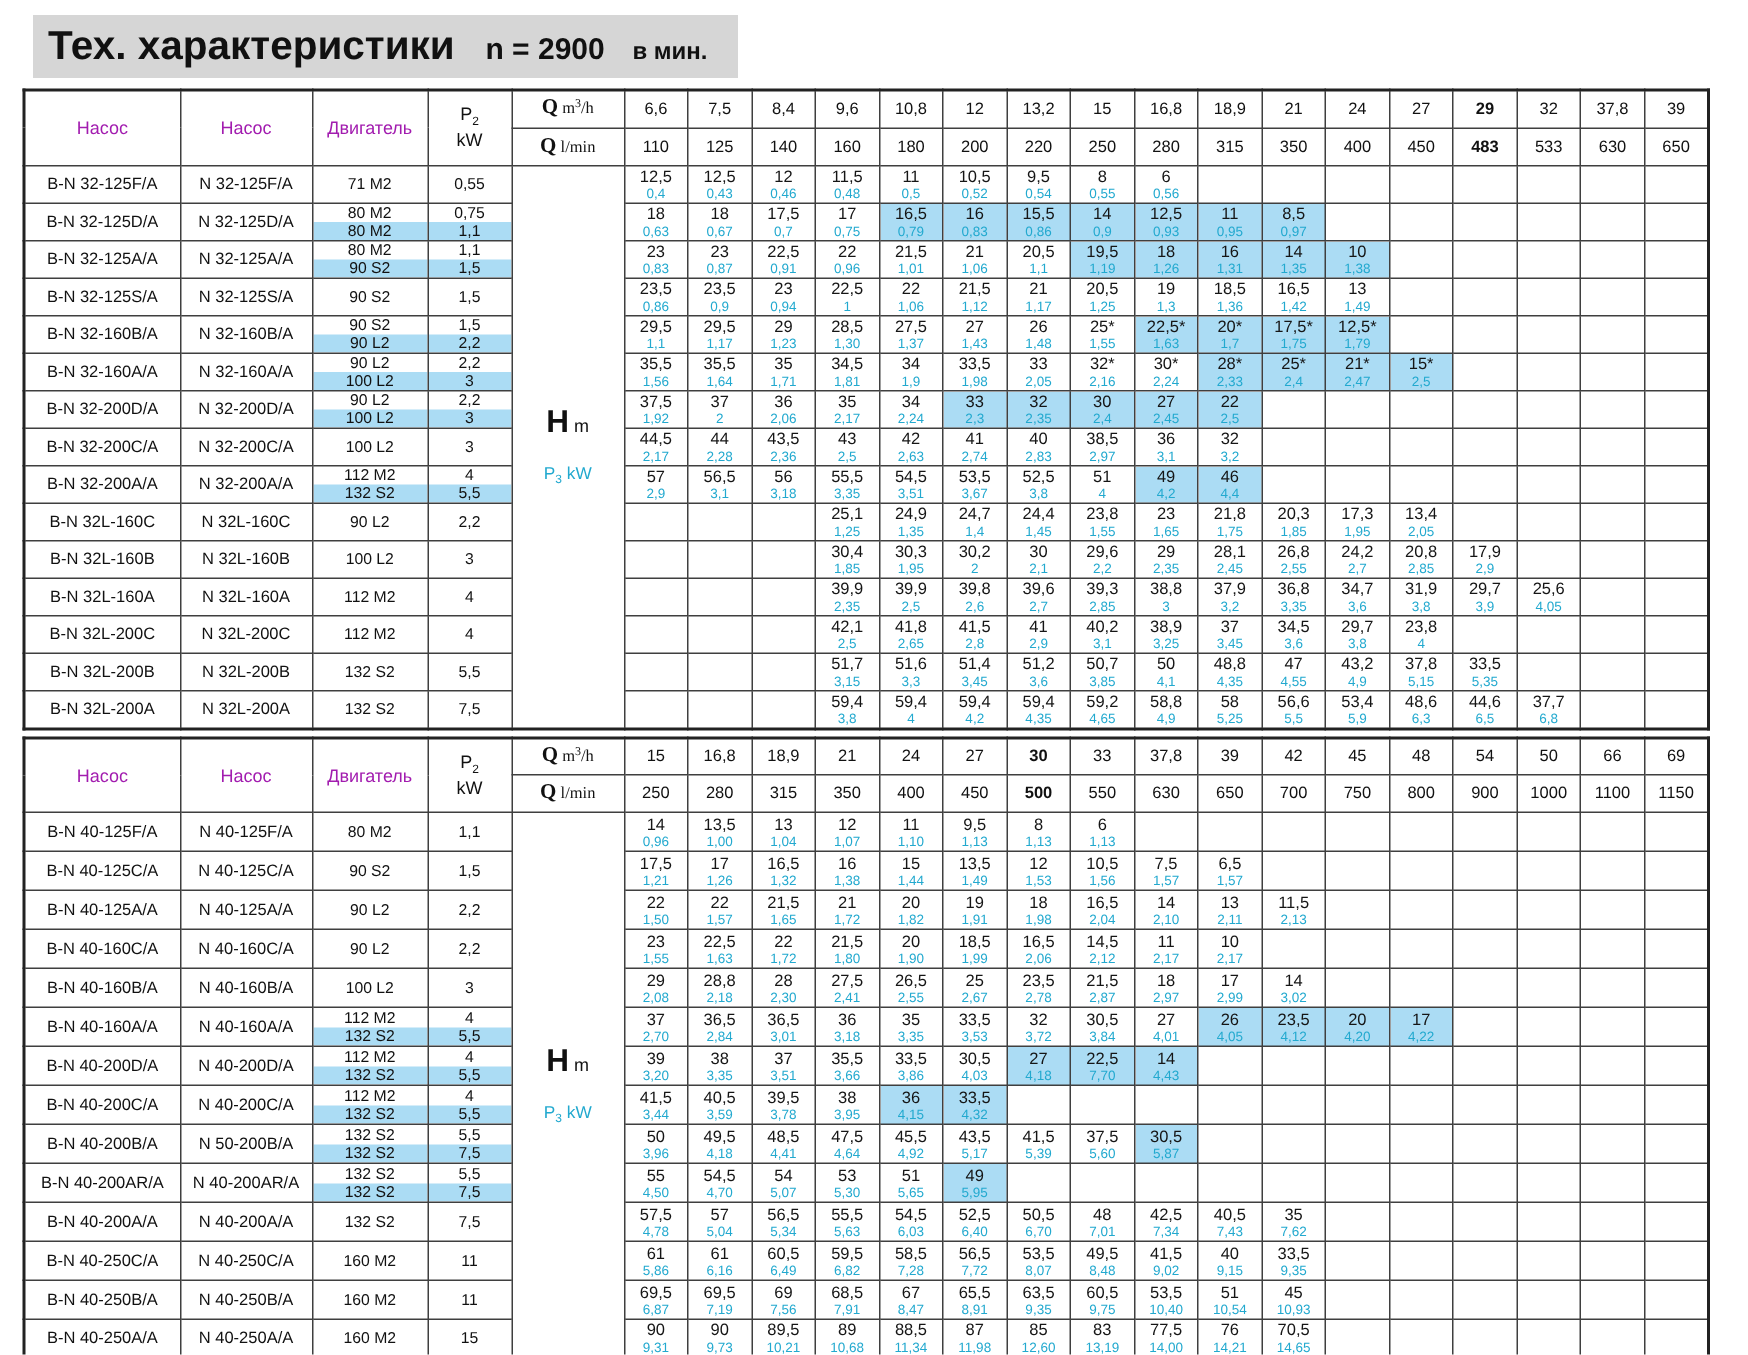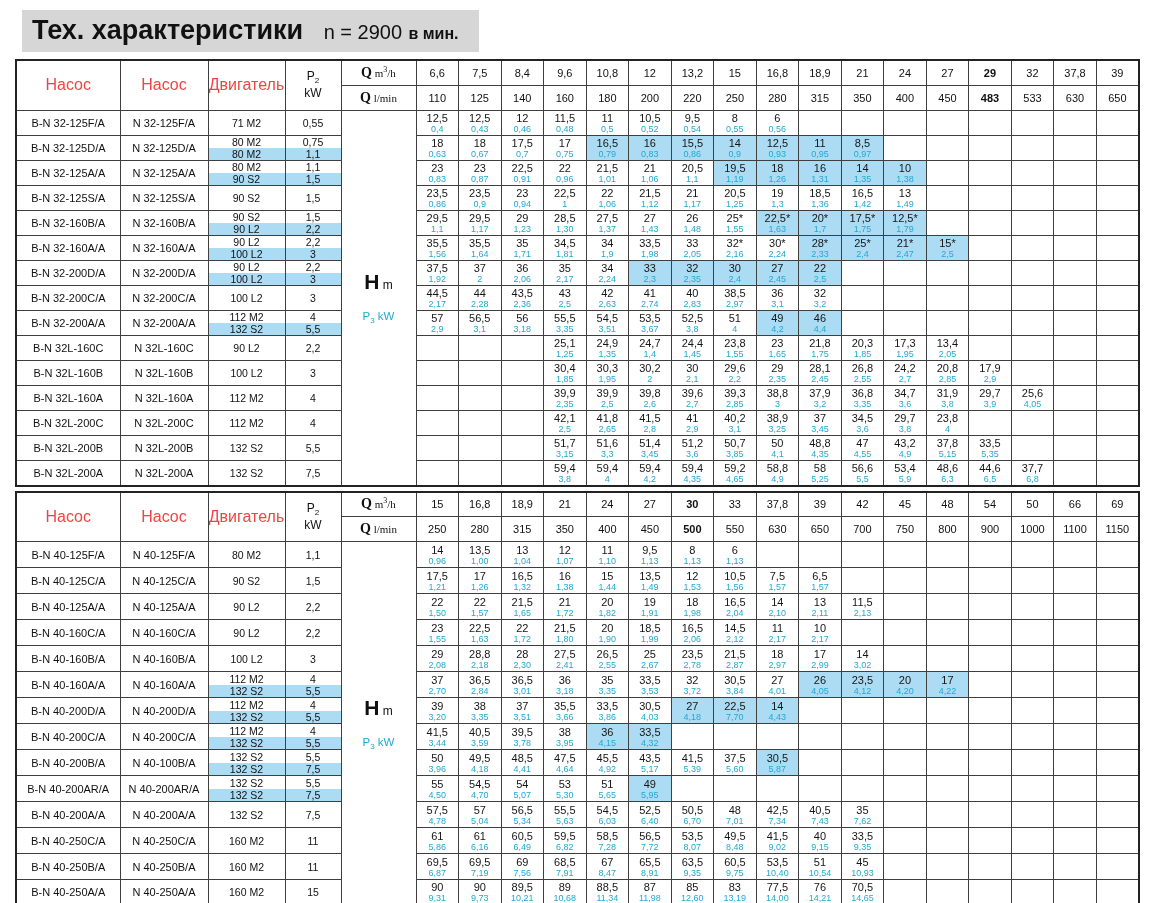--- a/index.html
+++ b/index.html
@@ -5,30 +5,30 @@
   :root{
     --hl:#abdcf4;
     --teal:#22a9cf;
     --border:#3f3f3f;
     --titlebg:#d6d6d6;
   }
   html,body{margin:0;padding:0;background:#fff;}
   body{width:1165px;height:903px;font-family:"Liberation Sans",sans-serif;color:#111;overflow:hidden;}
   .title-bar{display:inline-block;background:var(--titlebg);margin:10px 0 7px 22px;padding:5px 20px 6px 10px;white-space:nowrap;}
   .t-main{font-size:27px;font-weight:bold;}
-  .t-speed{font-size:20px;font-weight:normal;margin-left:16px;}
-  .t-unit{font-size:16px;font-weight:bold;margin-left:2px;}
+  .t-speed{font-size:20px;font-weight:bold;margin-left:16px;}
+  .t-unit{font-size:16px;font-weight:bold;margin-left:14px;}
 
   table.spec{border-collapse:collapse;table-layout:fixed;width:1125px;margin:0 0 4px 15px;border:2px solid #222;}
   table.spec th,table.spec td{border:1px solid var(--border);padding:0;text-align:center;vertical-align:middle;font-weight:normal;overflow:hidden;}
   thead tr{height:25px;}
   .t1 tbody tr{height:25px;padding-left:44px;}
   .t2 tbody tr{height:26px;}
 
-  th.hd{font-size:16px;color:#ef4444;}
+  th.hd{font-size:12px;color:#a21caf;}
   th.p2h{font-size:12px;line-height:13px;}
   th.qlab{text-align:left;padding-left:7px;font-size:11px;white-space:nowrap;font-family:Liberation Serif, serif;}
   th.qlab .bq{font-weight:bold;font-size:14px;}
   th.qlab sup{font-size:8px;}
   th.qv{font-size:11px;}
   th.qv.boldcol{font-weight:bold;}
 
   td.pump{text-align:left;padding-left:7px;font-size:11px;white-space:nowrap;}
   td.pumpref{text-align:left;padding-left:14px;font-size:11px;white-space:nowrap;margin-top:44px;}
   td.mcell,td.pcell{font-size:10.5px;}
@@ -1574,21 +1574,21 @@
             <td class="dcell"></td>
             <td class="dcell"></td>
             <td class="dcell"></td>
             <td class="dcell"></td>
             <td class="dcell"></td>
             <td class="dcell"></td>
             <td class="dcell"></td>
           </tr>
           <tr>
             <td class="pump">B-N 40-200B/A</td>
-            <td class="pumpref">N 40-100B/A</td>
+            <td class="pumpref">N 50-200B/A</td>
             <td class="mcell">
               <div class="mline">132 S2</div>
               <div class="mline hl">132 S2</div>
             </td>
             <td class="pcell">
               <div class="mline">5,5</div>
               <div class="mline hl">7,5</div>
             </td>
             <td class="dcell">
               <div class="dh">50</div>

